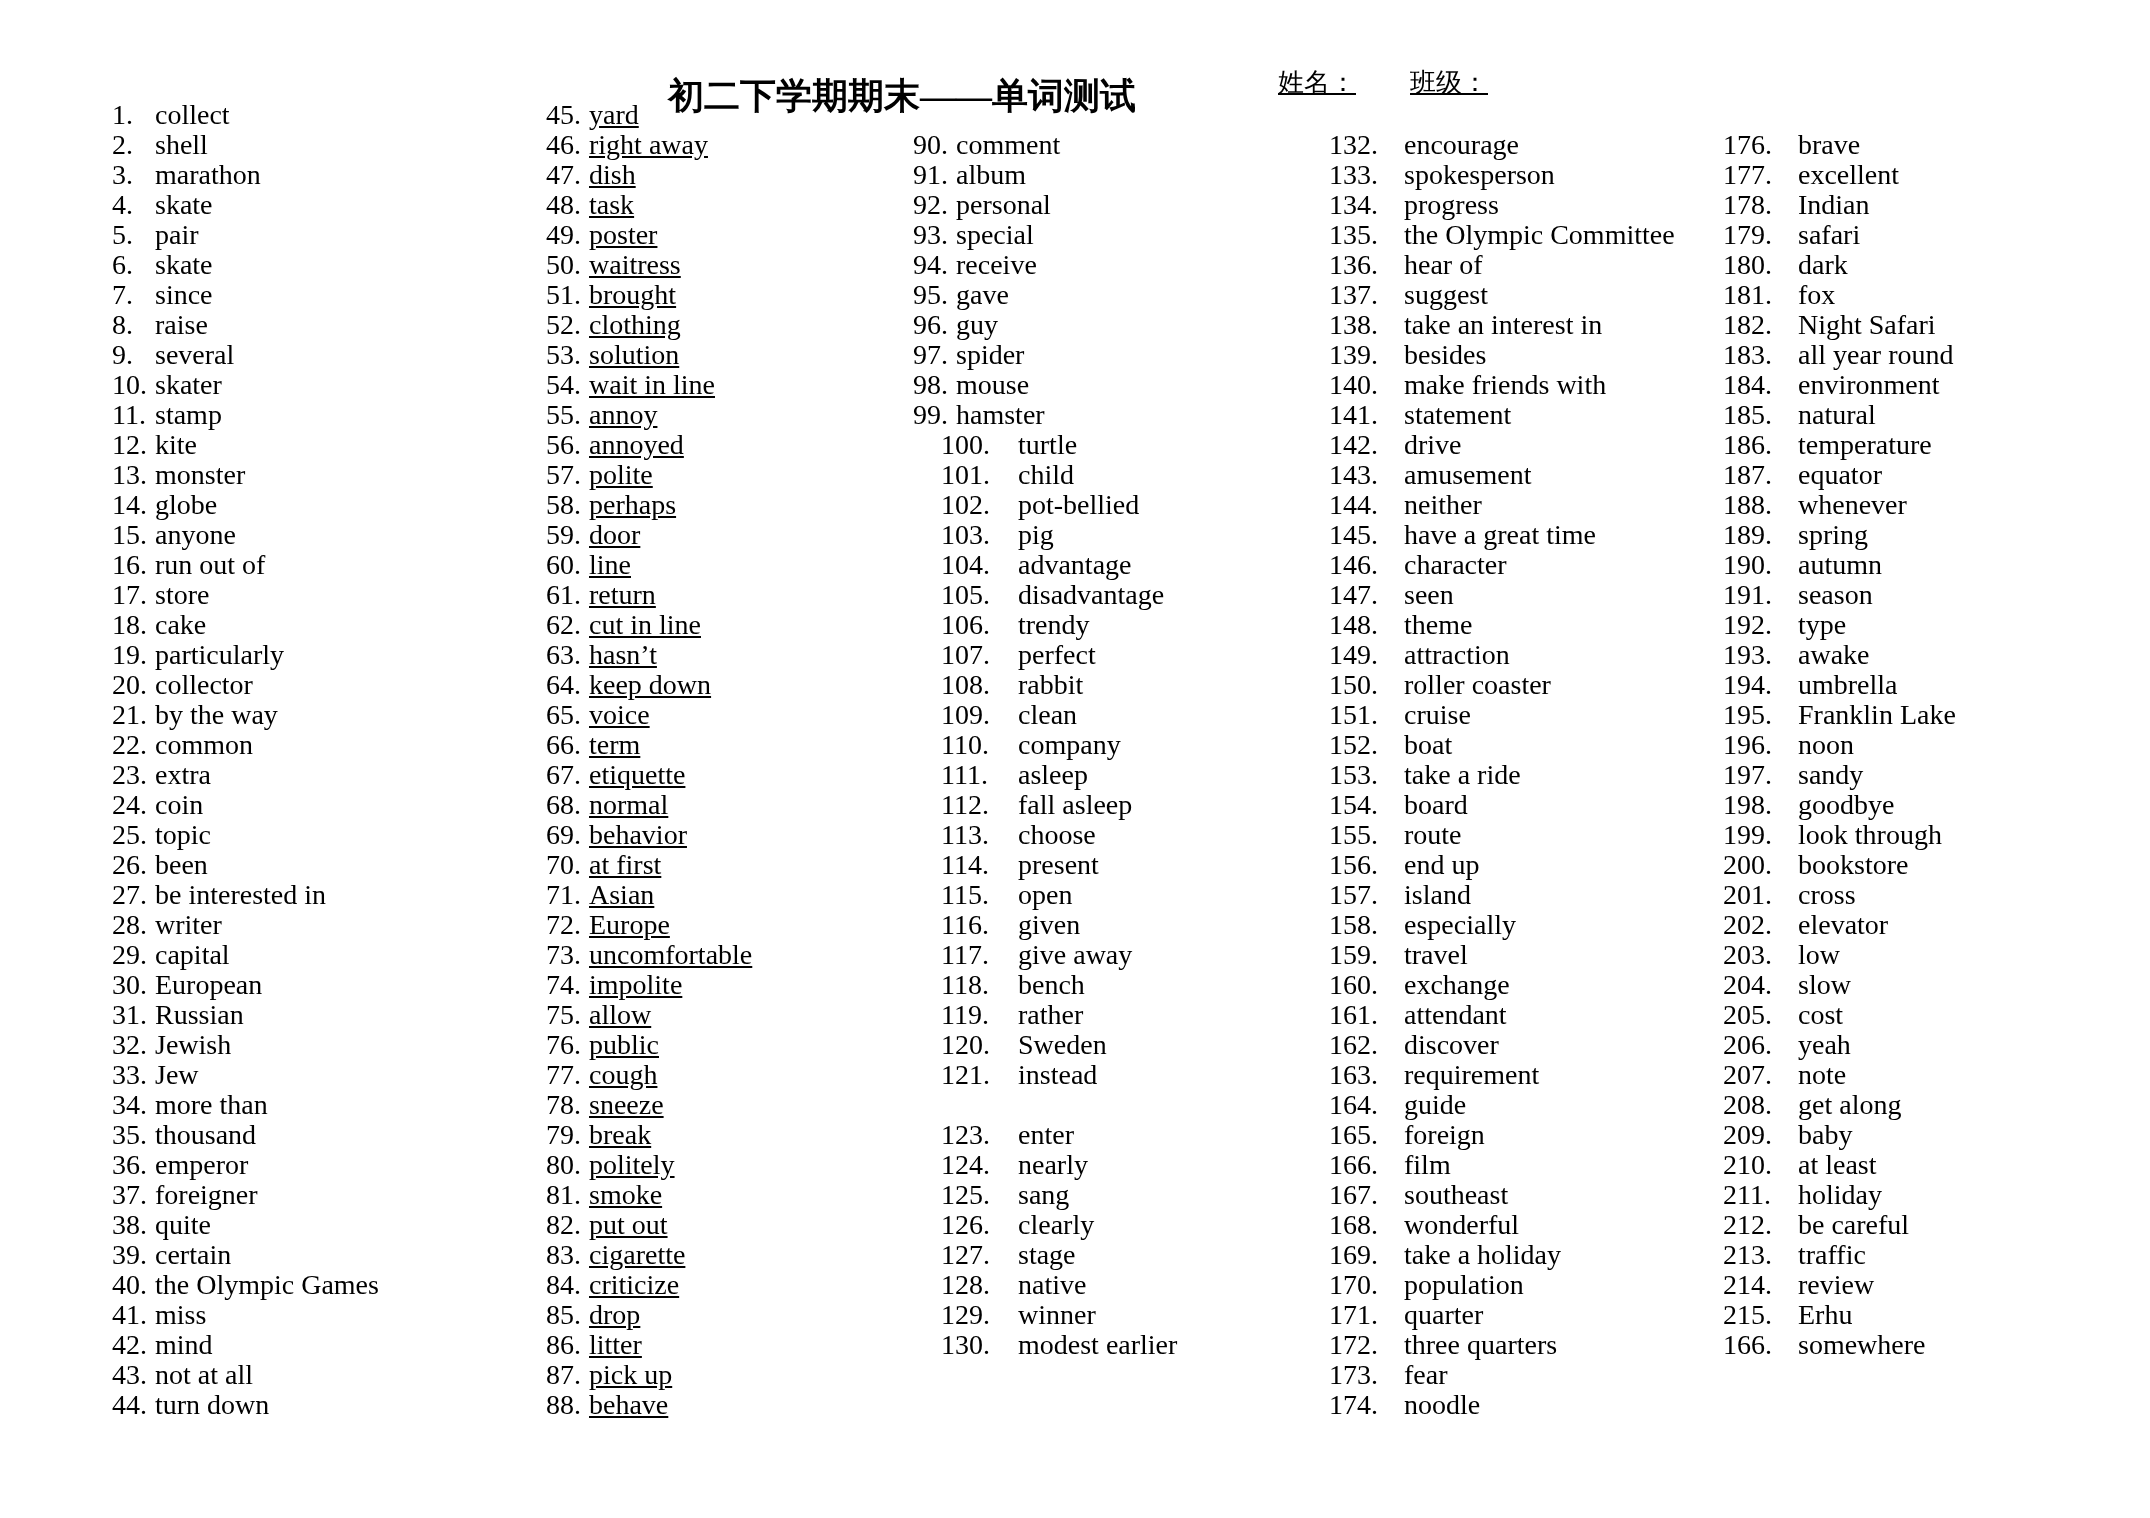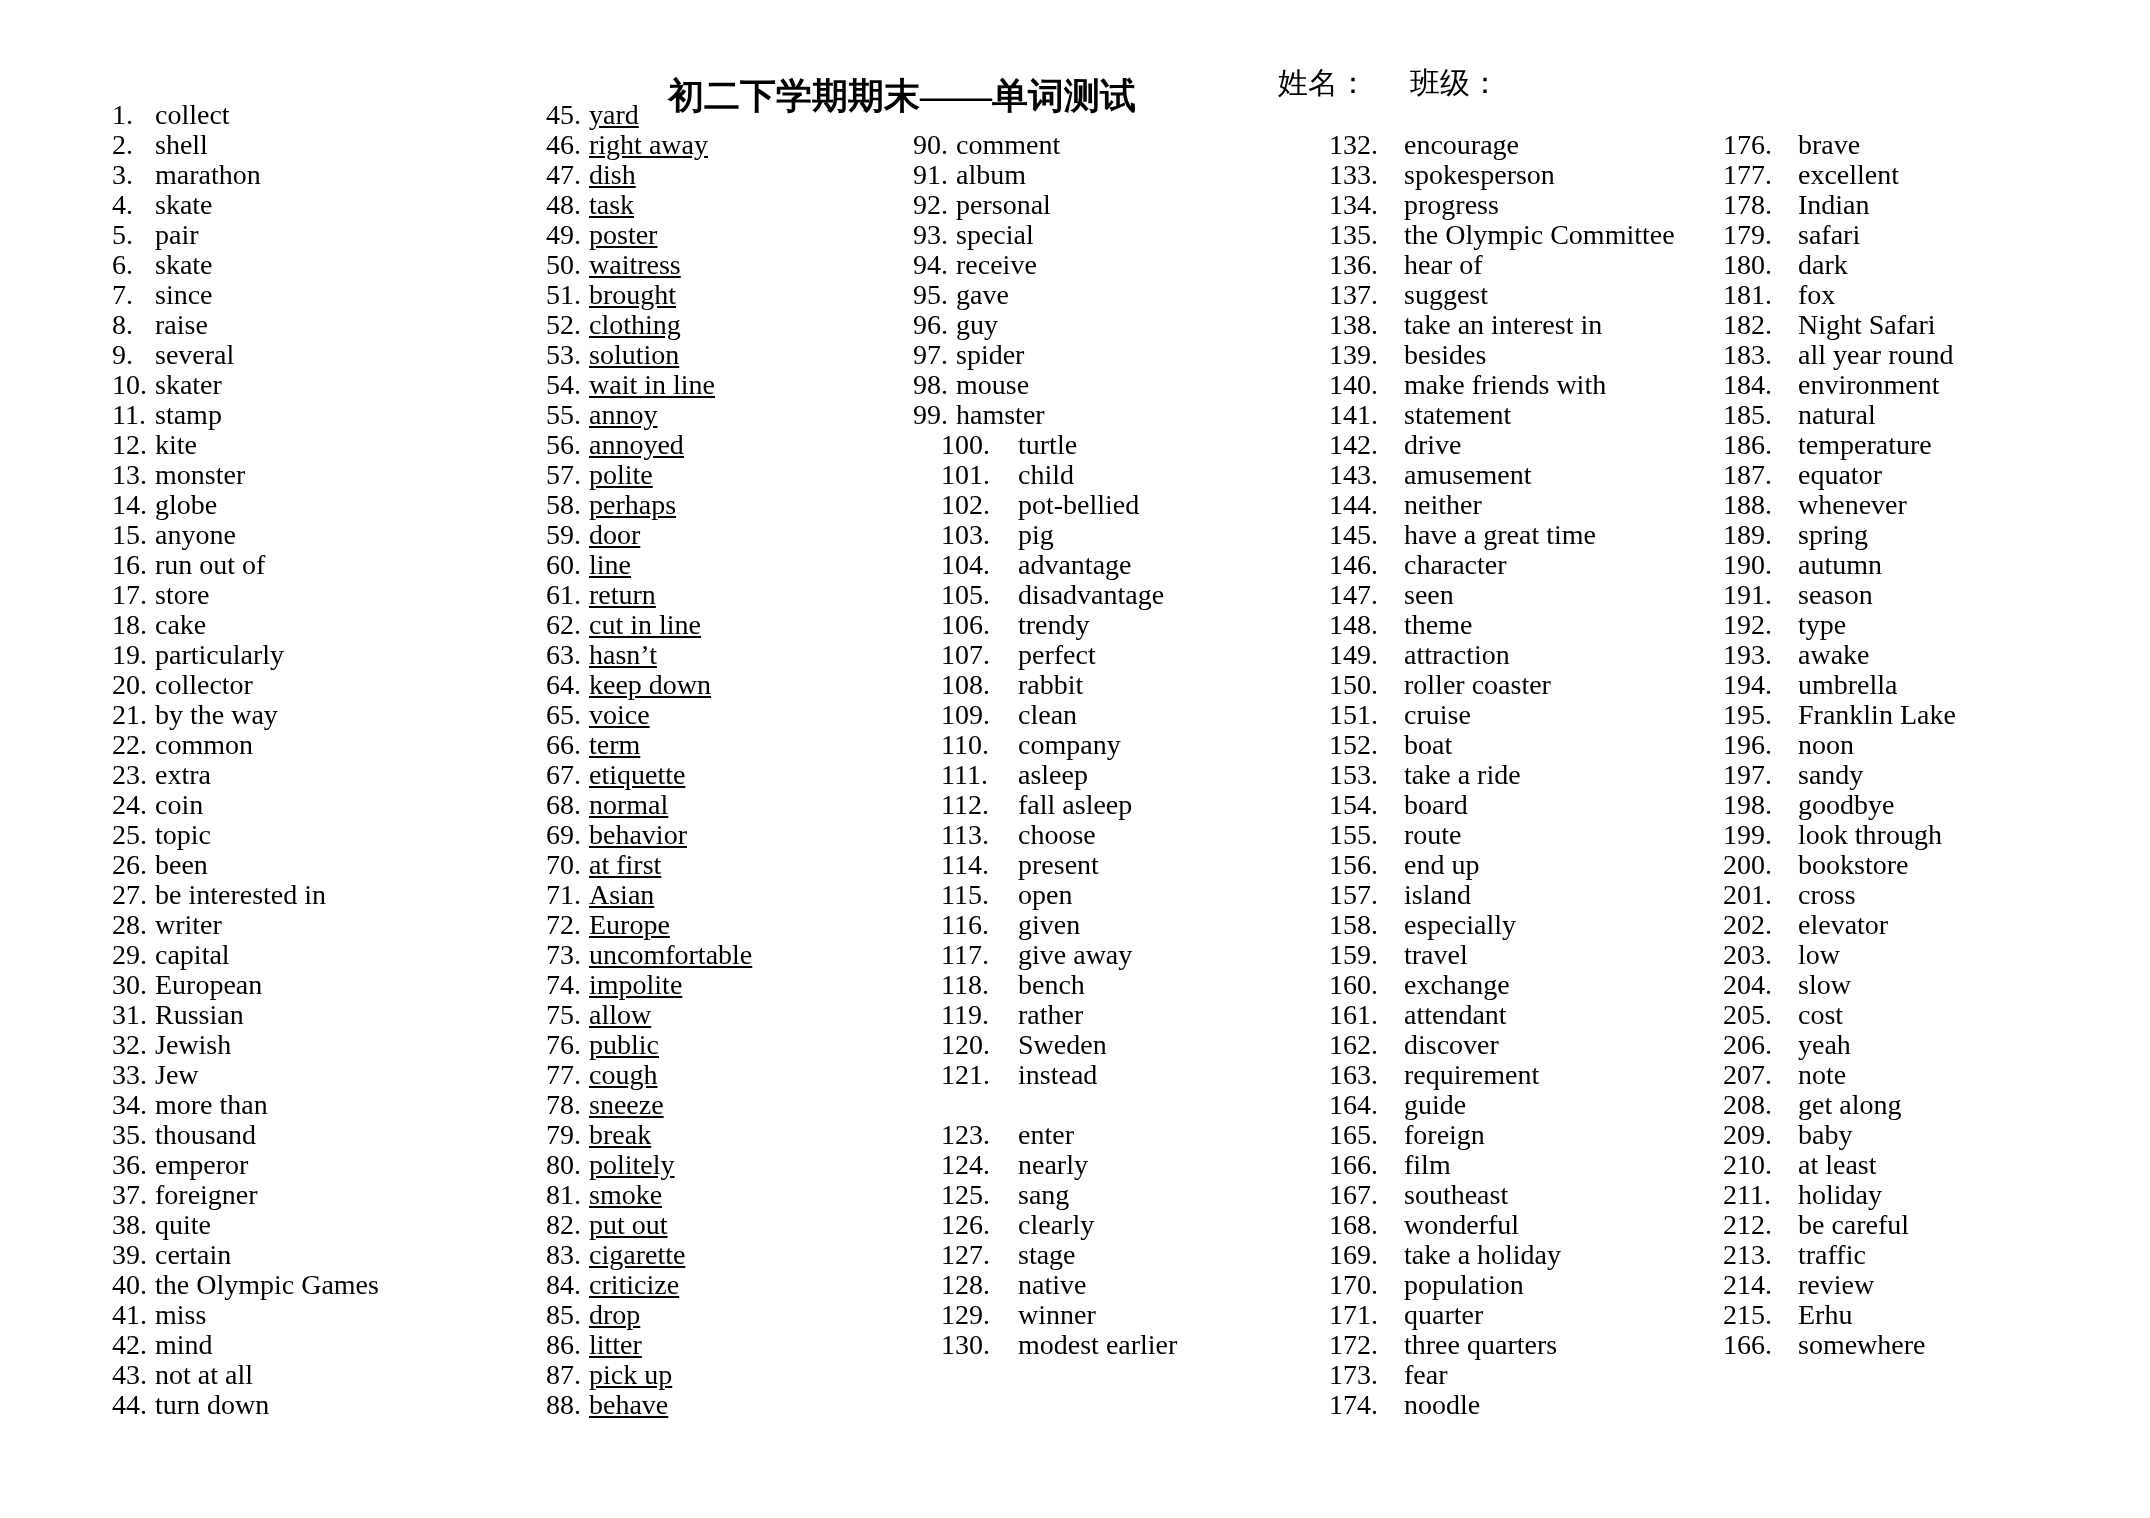--- a/index.html
+++ b/index.html
@@ -17,23 +17,24 @@
     left:668px; top:76px;
     margin:0;
     font-size:36px;
     font-weight:bold;
     line-height:40px;
     white-space:nowrap;
   }
   .hdr-label{
     position:absolute;
     top:66px;
-    font-size:30px;
+    font-size:26px;
     line-height:34px;
     white-space:nowrap;
+    text-decoration:underline;
   }
   .hdr-label.name{left:1278px;}
   .hdr-label.cls{left:1410px;}
   .columns{position:absolute;left:0;top:100px;width:2150px;}
   .col{position:absolute;top:0;width:400px;}
   .c1{left:112px;}
   .c2{left:546px;text-decoration:underline;}
   .c3{left:913px;width:420px;}
   .c4{left:1310px;margin-left:19px;}
   .c5{left:1707px;margin-left:16px;}

